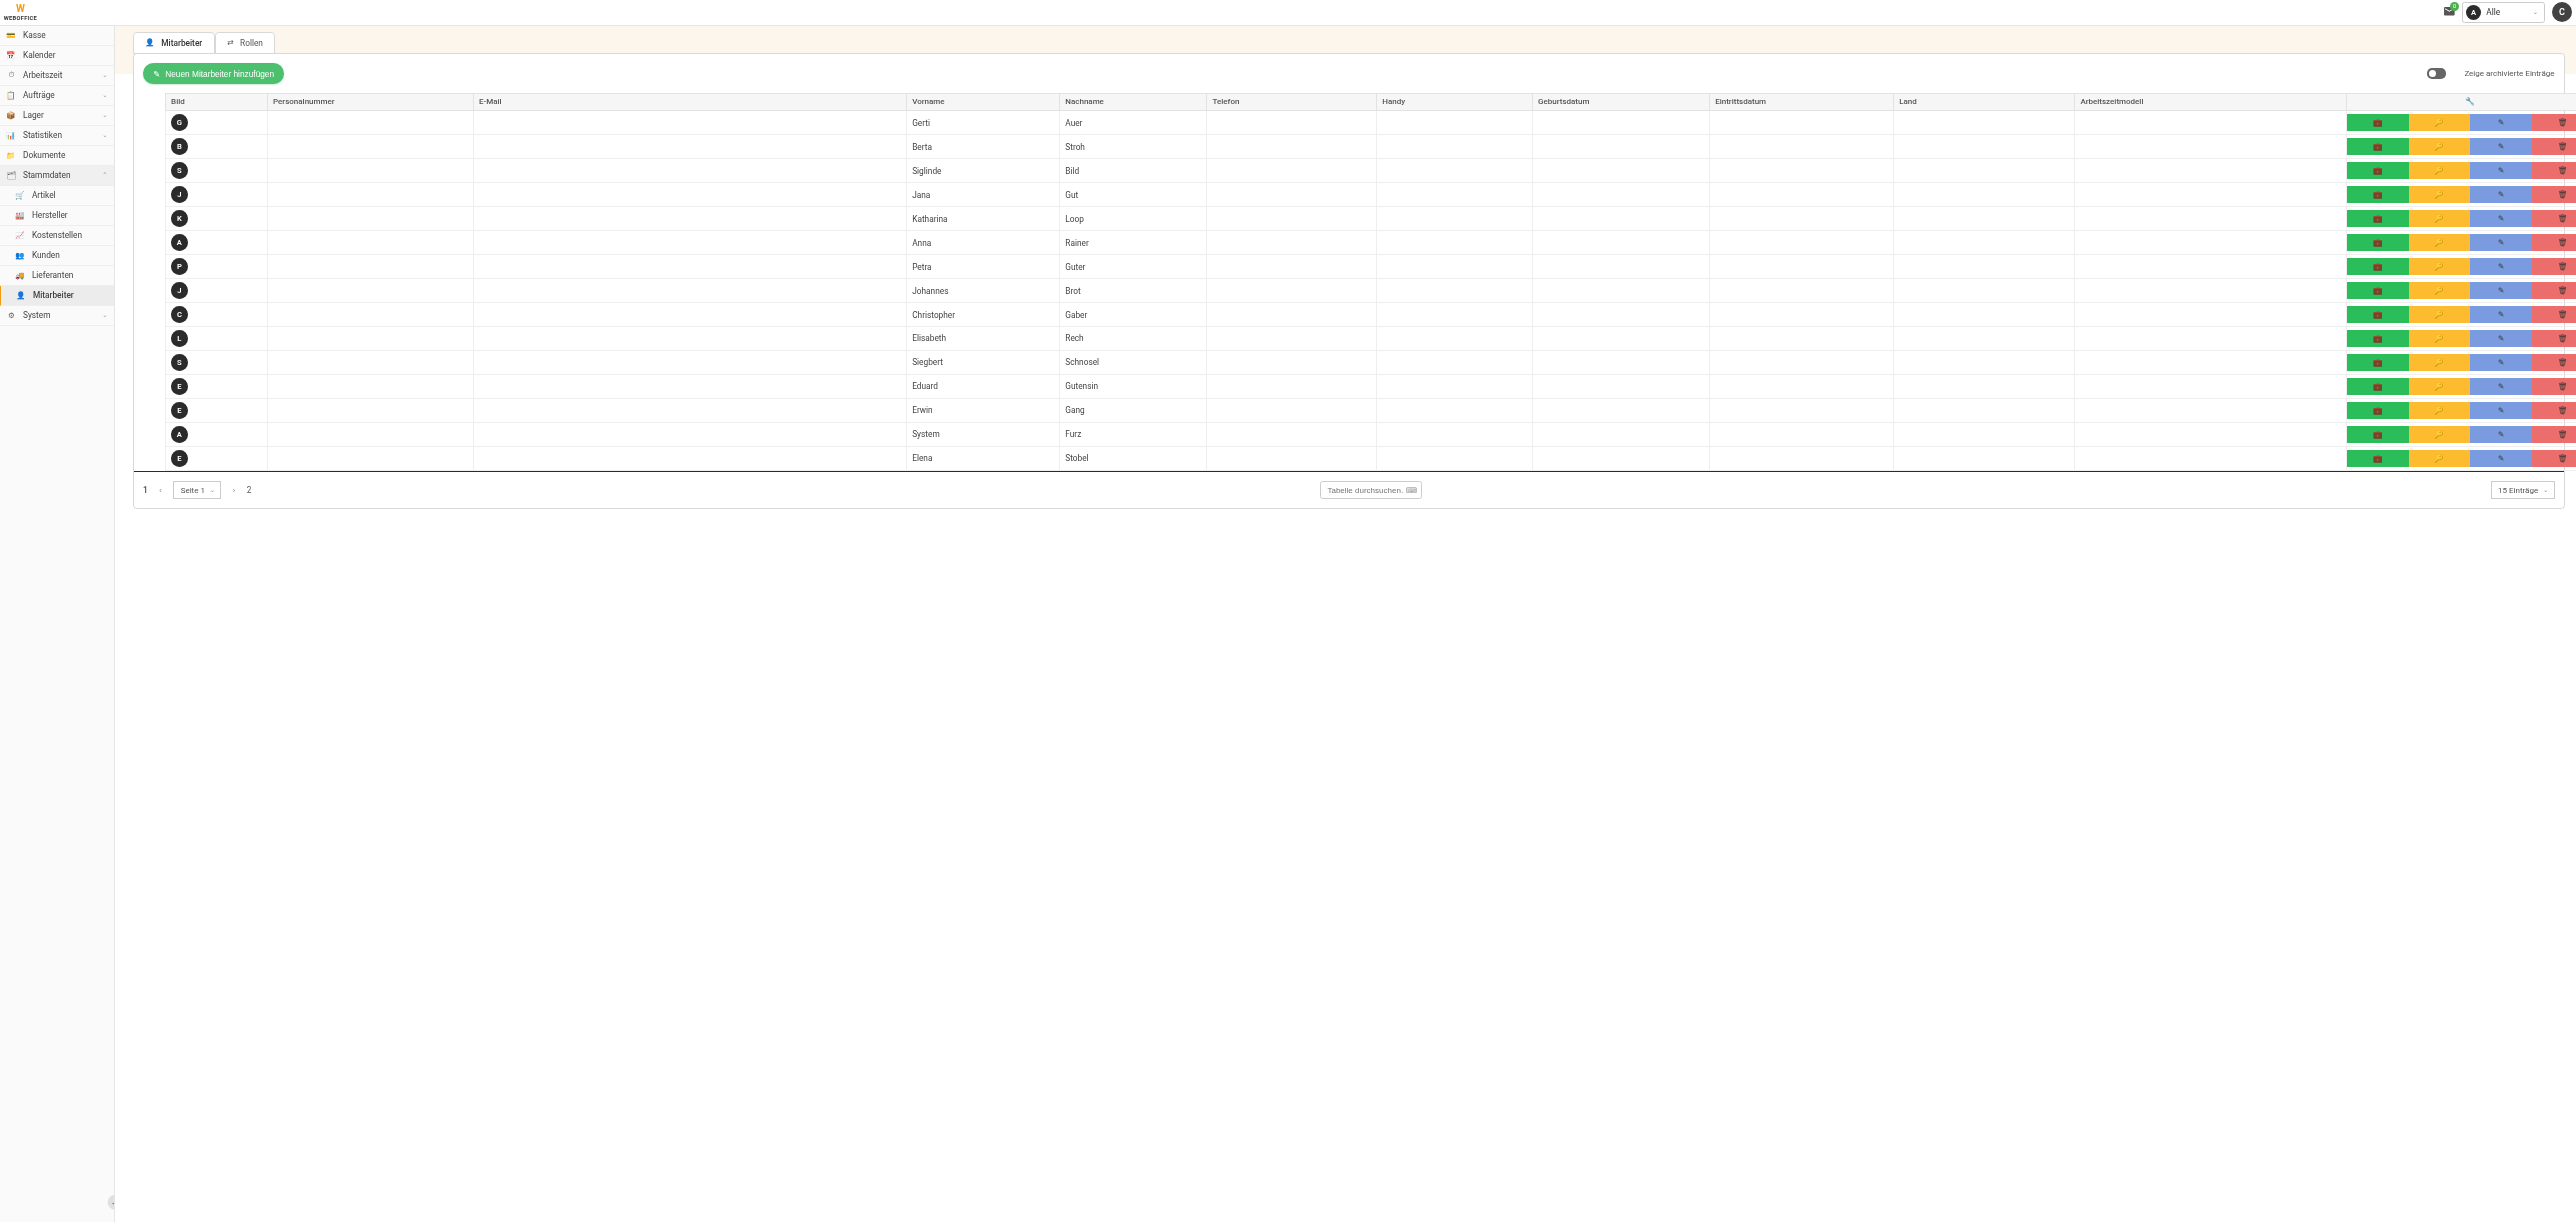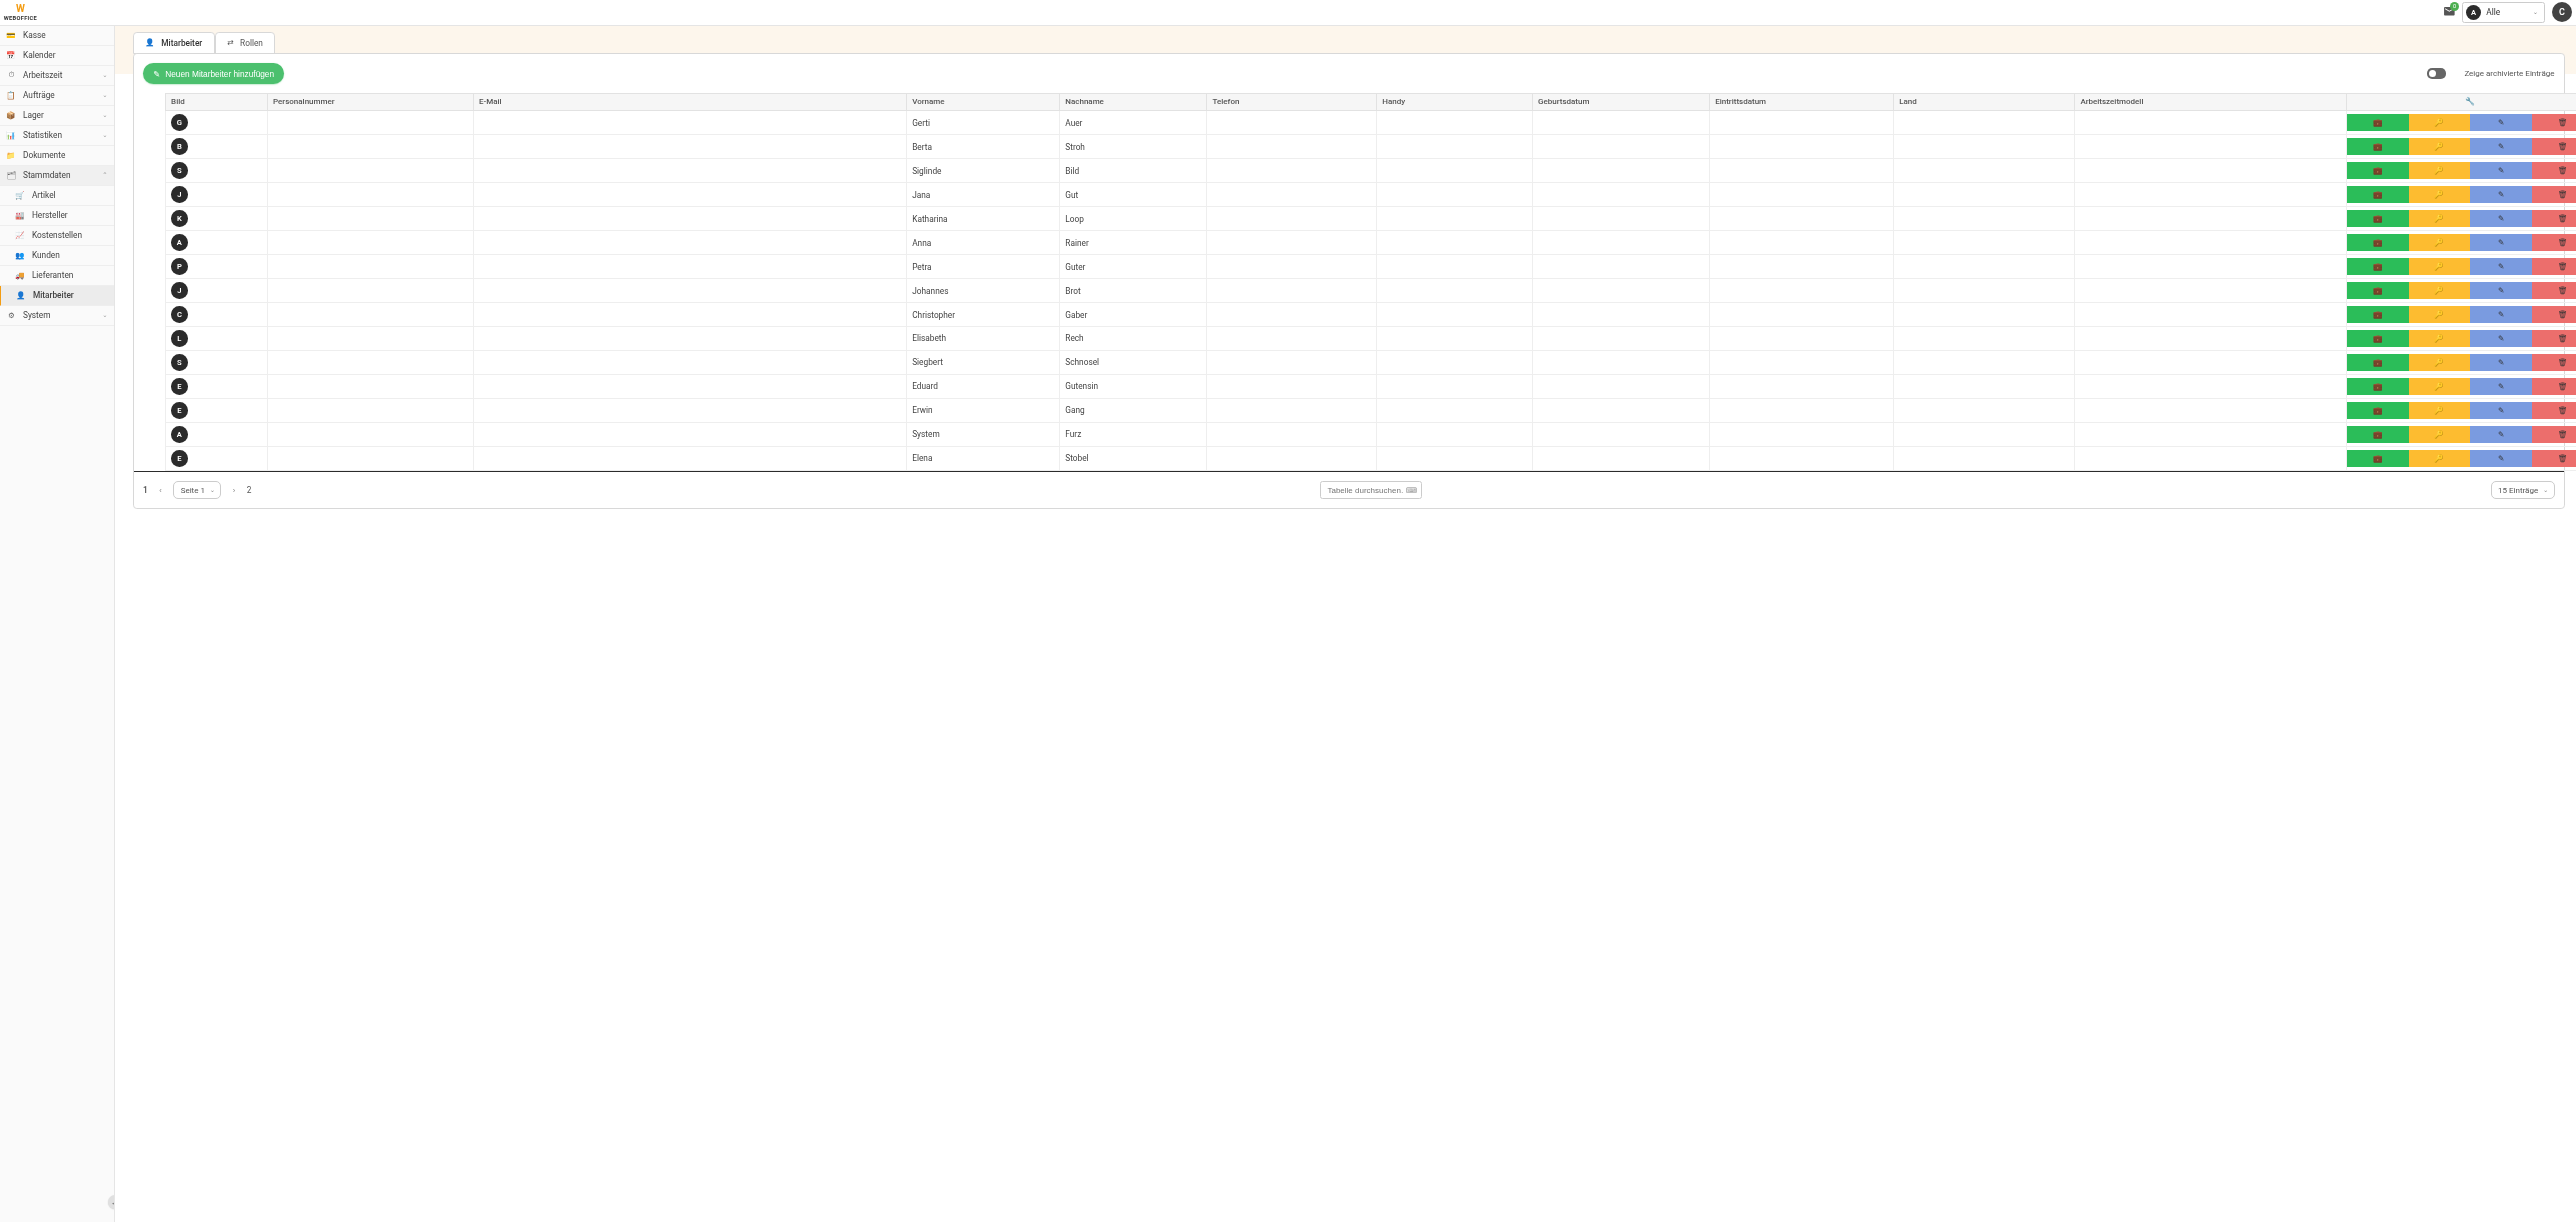--- a/index.html
+++ b/index.html
@@ -170,21 +170,21 @@
 }
 
 .pager {
   display:flex; align-items:center; gap:9px;
   padding:9px;
 }
 .pager .pg-num { font-size:8.3px; color:#555; cursor:pointer;}
 .pager .pg-num.current { font-weight:600; }
 .pager-btn { background:none; border:none; color:#888; cursor:pointer; font-size:7.6px; padding:2.5px;}
 .pager-select, .entries-select {
-  border:0.6px solid #ccc; border-radius:5px;
+  border:0.6px solid #ccc; border-radius:0;
   padding:3.8px 15.3px 3.8px 6.4px; font-size:8px; color:#555;
   background:#fff; cursor:pointer; position:relative;
 }
 .pager-select .chev-down, .entries-select .chev-down { position:absolute; right:5.1px; top:50%; transform:translateY(-50%);}
 .search-box {
   position:relative;
   width:102px;
 }
 .search-box input {
   width:100%; border:0.6px solid #ccc; border-radius:2.5px;

